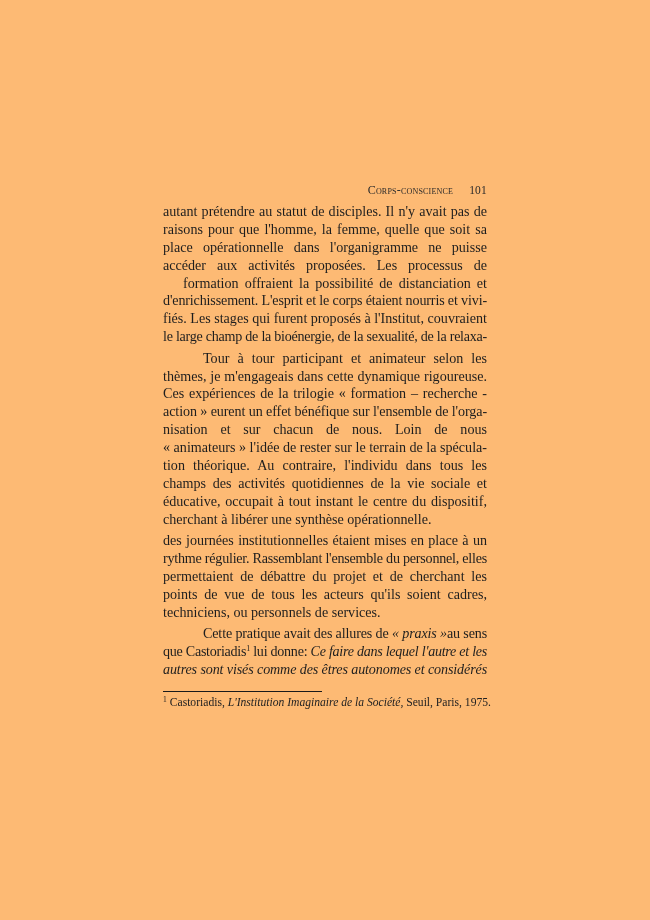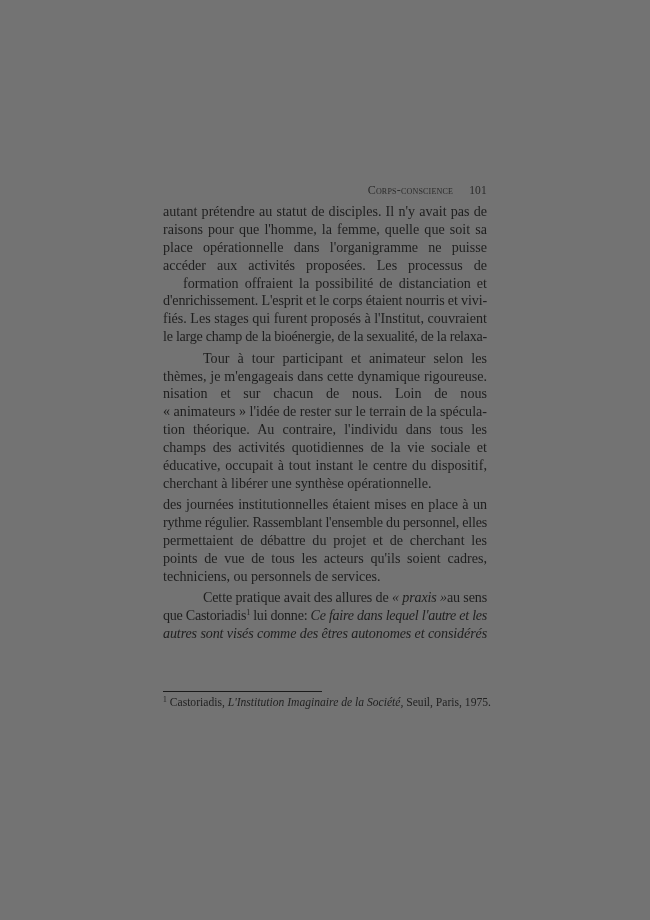--- a/index.html
+++ b/index.html
@@ -13,21 +13,21 @@
       position: relative;
       overflow: hidden;
       font-family: "Liberation Serif", "DejaVu Serif", serif;
       color: #1e1e1e;
     }
     .page {
       position: absolute;
       left: 0; top: 0;
       width: 650px;
       height: 920px;
-      background: #737373;
+      background: #fdba74;
     }
     .running-head {
       position: absolute;
       left: 163px;
       top: 183px;
       width: 324px;
       text-align: right;
       font-size: 11.5px;
       letter-spacing: 0.2px;
       color: #2a2a2a;
@@ -118,20 +118,22 @@
       <span class="line" style="white-space: nowrap; display: block;"><span style="white-space: nowrap;">accéder aux activités proposées. Les processus de</span></span>
       <span class="line" style="white-space: nowrap; display: block;"><span style="white-space: nowrap; margin-left: 20px;">formation offraient la possibilité de distanciation et</span></span>
       <span class="line" style="white-space: nowrap; display: block;"><span style="white-space: nowrap; letter-spacing: -0.15005px;">d'enrichissement. L'esprit et le corps étaient nourris et vivi-</span></span>
       <span class="line" style="white-space: nowrap; display: block;"><span style="white-space: nowrap; letter-spacing: -0.00461066px;">fiés. Les stages qui furent proposés à l'Institut, couvraient</span></span>
       <span class="line" style="white-space: nowrap; display: block;"><span style="white-space: nowrap; letter-spacing: -0.258929px;">le large champ de la bioénergie, de la sexualité, de la relaxa-</span></span>
     </p>
 
     <p class="para">
       <span class="line indent" style="white-space: nowrap; display: block;"><span style="white-space: nowrap;">Tour à tour participant et animateur selon les</span></span>
       <span class="line" style="white-space: nowrap; display: block;"><span style="white-space: nowrap;">thèmes, je m'engageais dans cette dynamique rigoureuse.</span></span>
+      <span class="line" style="white-space: nowrap; display: block;"><span style="white-space: nowrap;">Ces expériences de la trilogie « formation – recherche -</span></span>
+      <span class="line" style="white-space: nowrap; display: block;"><span style="white-space: nowrap; letter-spacing: -0.0960938px;">action » eurent un effet bénéfique sur l'ensemble de l'orga-</span></span>
       <span class="line" style="white-space: nowrap; display: block;"><span style="white-space: nowrap; margin-top: 24px;">nisation et sur chacun de nous. Loin de nous</span></span>
       <span class="line" style="white-space: nowrap; display: block;"><span style="white-space: nowrap;">« animateurs » l'idée de rester sur le terrain de la spécula-</span></span>
       <span class="line" style="white-space: nowrap; display: block;"><span style="white-space: nowrap;">tion théorique. Au contraire, l'individu dans tous les</span></span>
       <span class="line" style="white-space: nowrap; display: block;"><span style="white-space: nowrap;">champs des activités quotidiennes de la vie sociale et</span></span>
       <span class="line" style="white-space: nowrap; display: block;"><span style="white-space: nowrap;">éducative, occupait à tout instant le centre du dispositif,</span></span>
       <span class="line last">cherchant à libérer une synthèse opérationnelle.</span>
     </p>
 
     <p class="para">
       <span class="line" style="white-space: nowrap; display: block;"><span style="white-space: nowrap;">des journées institutionnelles étaient mises en place à un</span></span>

